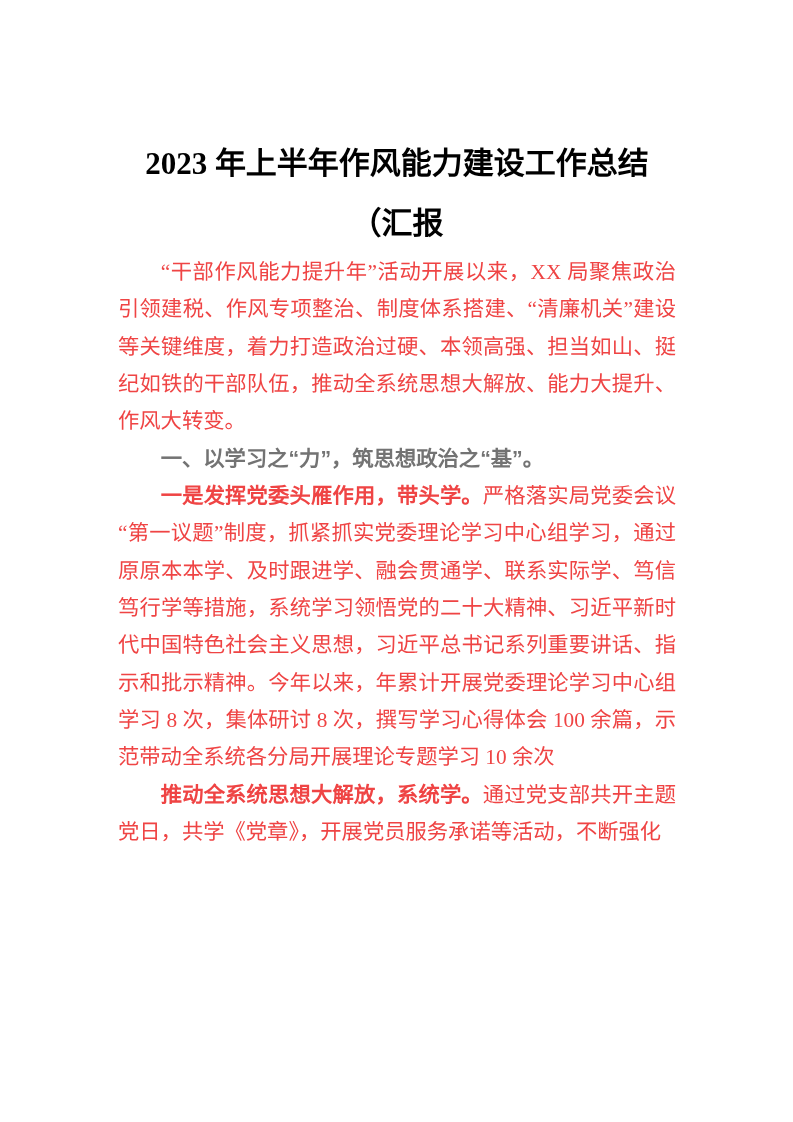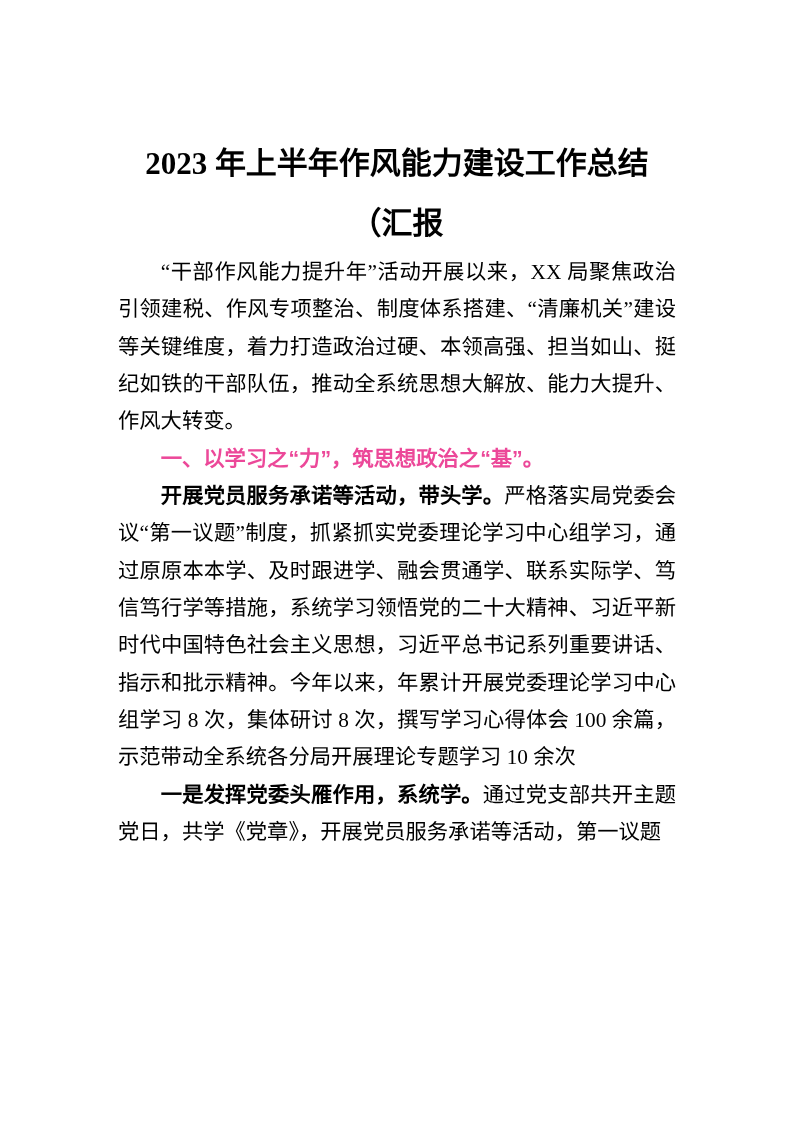--- a/index.html
+++ b/index.html
@@ -34,31 +34,31 @@
     display: block;
   }
   .para {
     margin: 0;
     font-family: "Liberation Serif", "DejaVu Serif", serif;
     font-weight: 400;
     font-size: 21.3px;
     line-height: 37.33px;
     text-align: justify;
     text-indent: 42.7px;
-    color: #000000;
+    color: #ef4444;
   }
   .section-heading {
     font-family: "Liberation Sans", "DejaVu Sans", sans-serif;
     font-weight: 700;
     font-size: 21.3px;
     line-height: 37.33px;
     margin: 0;
     text-align: justify;
     text-indent: 42.7px;
-    color: #ec4899;
+    color: #737373;
   }
   .lead {
     font-weight: 700;
   }
 </style>
 </head>
 <body>
 
 <div class="page">
   <div class="content">
@@ -66,21 +66,21 @@
     <h1 class="doc-title">
       <span class="title-line">2023 年上半年作风能力建设工作总结（汇报</span>
     </h1>
 
     <p class="para">“干部作风能力提升年”活动开展以来，XX 局聚焦政治引领建税、作风专项整治、制度体系搭建、“清廉机关”建设等关键维度，着力打造政治过硬、本领高强、担当如山、挺纪如铁的干部队伍，推动全系统思想大解放、能力大提升、作风大转变。</p>
 
     <h2 class="section-heading">一、以学习之“力”，筑思想政治之“基”。</h2>
 
 
     <p class="para">
-      <strong class="lead">开展党员服务承诺等活动，带头学。</strong><span>严格落实局党委会议“第一议题”制度，抓紧抓实党委理论学习中心组学习，通过原原本本学、及时跟进学、融会贯通学、联系实际学、笃信笃行学等措施，系统学习领悟党的二十大精神、习近平新时代中国特色社会主义思想，习近平总书记系列重要讲话、指示和批示精神。今年以来，年累计开展党委理论学习中心组学习 8 次，集体研讨 8 次，撰写学习心得体会 100 余篇，示范带动全系统各分局开展理论专题学习 10 余次</span>
+      <strong class="lead">一是发挥党委头雁作用，带头学。</strong><span>严格落实局党委会议“第一议题”制度，抓紧抓实党委理论学习中心组学习，通过原原本本学、及时跟进学、融会贯通学、联系实际学、笃信笃行学等措施，系统学习领悟党的二十大精神、习近平新时代中国特色社会主义思想，习近平总书记系列重要讲话、指示和批示精神。今年以来，年累计开展党委理论学习中心组学习 8 次，集体研讨 8 次，撰写学习心得体会 100 余篇，示范带动全系统各分局开展理论专题学习 10 余次</span>
     </p>
 
     <p class="para">
-      <strong class="lead">一是发挥党委头雁作用，系统学。</strong><span>通过党支部共开主题党日，共学《党章》，开展党员服务承诺等活动，第一议题</span>
+      <strong class="lead">推动全系统思想大解放，系统学。</strong><span>通过党支部共开主题党日，共学《党章》，开展党员服务承诺等活动，不断强化</span>
     </p>
 
   </div>
 </div>
 
 </body></html>

